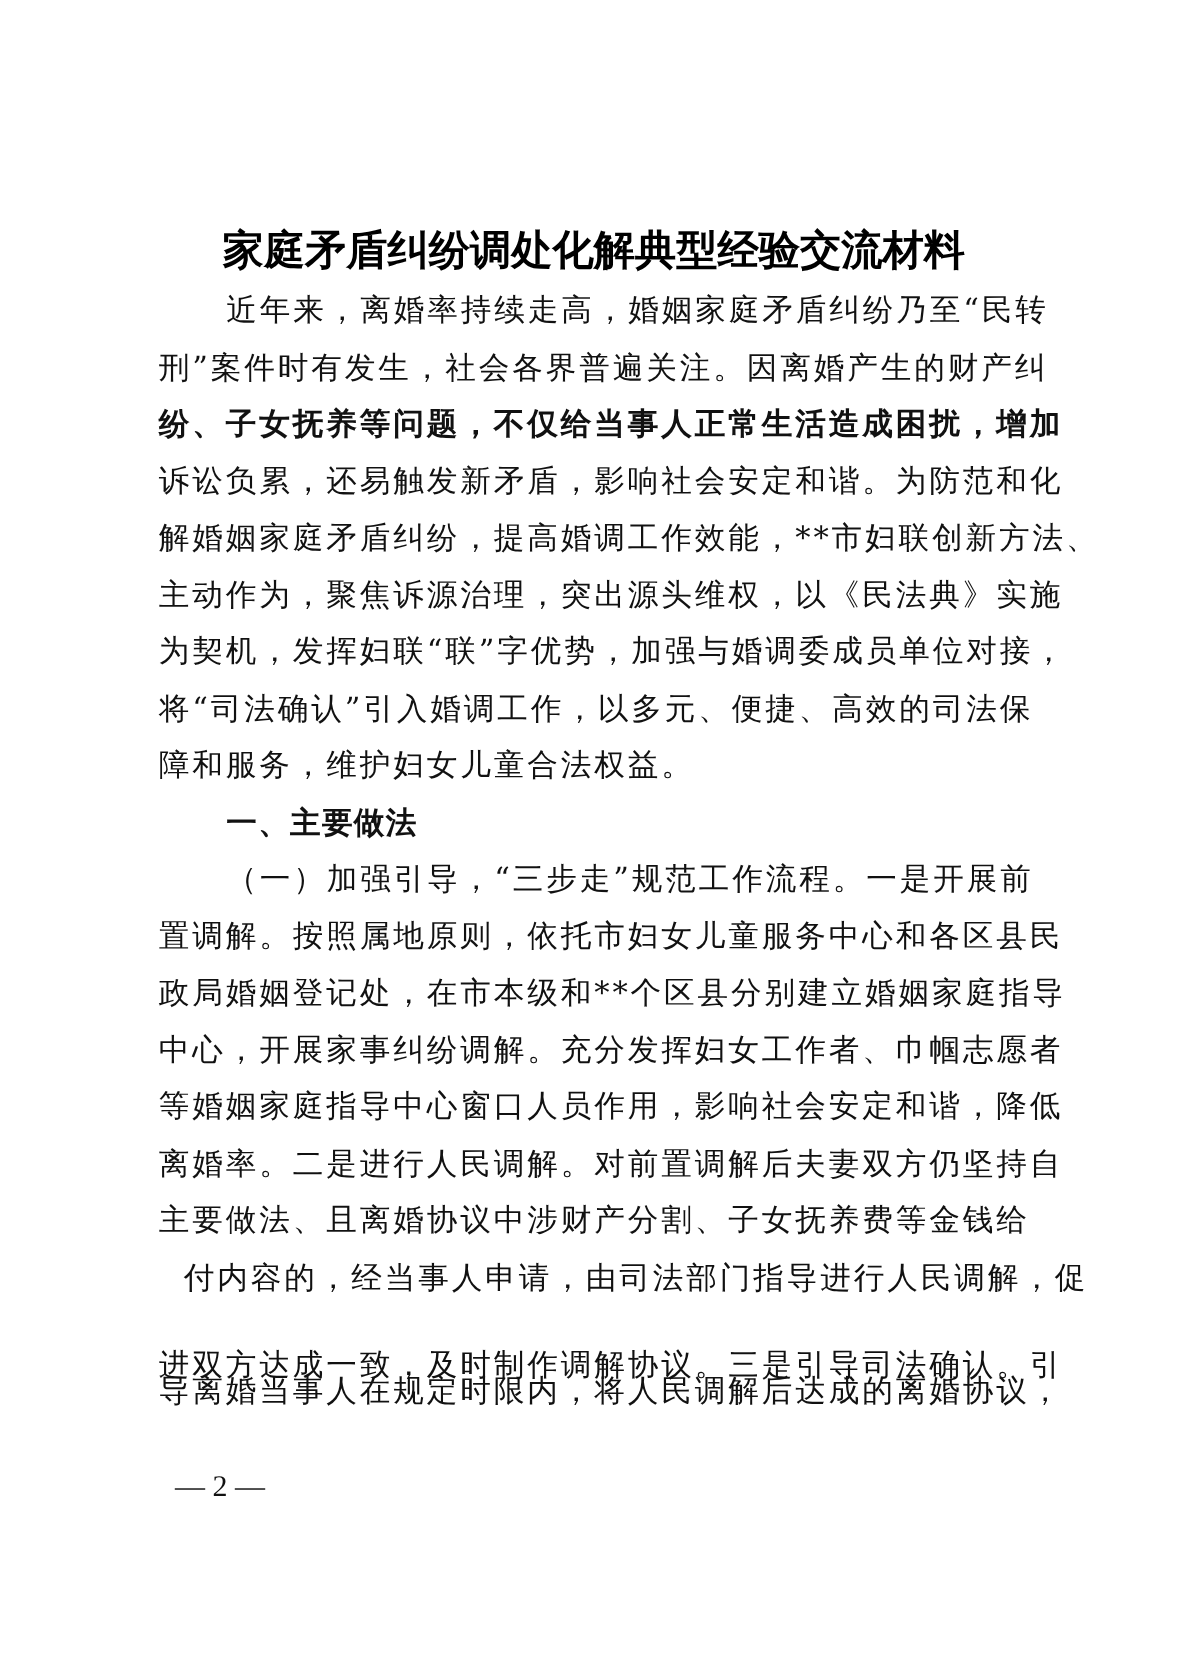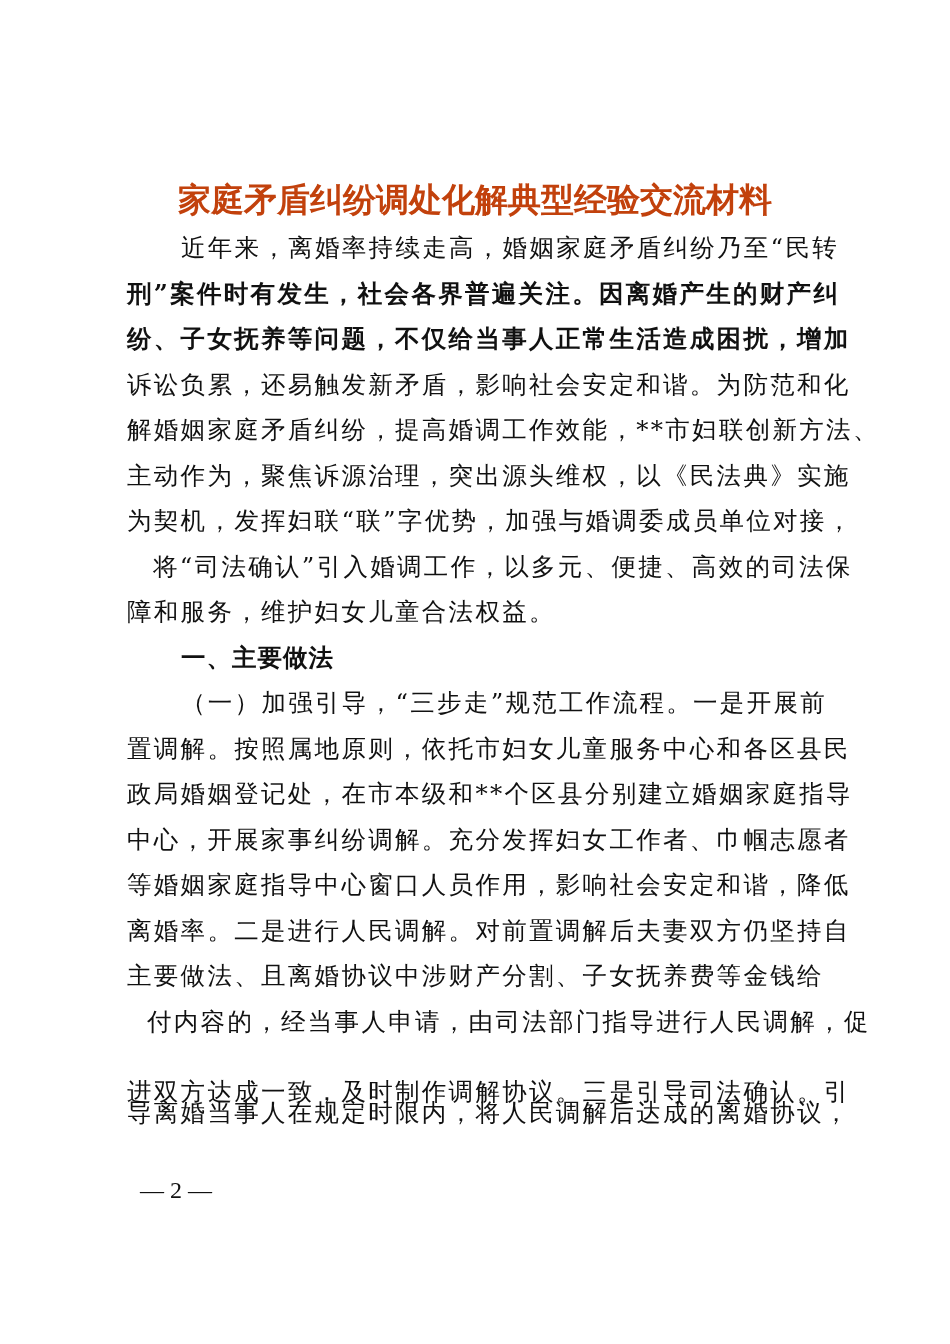--- a/index.html
+++ b/index.html
@@ -21,21 +21,21 @@
       position: absolute;
       left: 0;
       width: 950px;
       top: 176px;
       text-align: center;
       font-family: "DejaVu Serif", "Liberation Serif", serif;
       font-weight: bold;
       font-size: 33px;
       line-height: 48px;
       letter-spacing: 0px;
-      color: #c2410c;
+      color: #000000;
     }
     .body-text {
       position: absolute;
       left: 127px;
       width: 720px;
       font-size: 24.5px;
       letter-spacing: 2.3px;
       color: #111;
     }
     .line {
@@ -63,27 +63,27 @@
     }
   </style>
 </head>
 <body>
 
 <div class="page">
   <div class="title">家庭矛盾纠纷调处化解典型经验交流材料</div>
 
   <div class="body-text" id="body-text" style="top:225px;">
     <div class="line indent" style="top:0px;">近年来，离婚率持续走高，婚姻家庭矛盾纠纷乃至“民转</div>
-    <div class="line" style="top:45.5px;font-weight:bold;">刑”案件时有发生，社会各界普遍关注。因离婚产生的财产纠</div>
+    <div class="line" style="top:45.5px;">刑”案件时有发生，社会各界普遍关注。因离婚产生的财产纠</div>
     <div class="line" style="top:91px;font-weight:bold;">纷、子女抚养等问题，不仅给当事人正常生活造成困扰，增加</div>
     <div class="line" style="top:136.5px;">诉讼负累，还易触发新矛盾，影响社会安定和谐。为防范和化</div>
     <div class="line" style="top:182px;">解婚姻家庭矛盾纠纷，提高婚调工作效能，**市妇联创新方法、</div>
     <div class="line" style="top:227.5px;text-align:center;">主动作为，聚焦诉源治理，突出源头维权，以《民法典》实施</div>
     <div class="line" style="top:273px;">为契机，发挥妇联“联”字优势，加强与婚调委成员单位对接，</div>
-    <div class="line" style="top:318.5px;margin-left:26px;">将“司法确认”引入婚调工作，以多元、便捷、高效的司法保</div>
+    <div class="line" style="top:318.5px;">将“司法确认”引入婚调工作，以多元、便捷、高效的司法保</div>
     <div class="line" style="top:364px;">障和服务，维护妇女儿童合法权益。</div>
     <div class="line indent heading" style="top:409.5px;">一、主要做法</div>
     <div class="line indent" style="top:455px;">（一）加强引导，“三步走”规范工作流程。一是开展前</div>
     <div class="line" style="top:500.5px;">置调解。按照属地原则，依托市妇女儿童服务中心和各区县民</div>
     <div class="line" style="top:546px;">政局婚姻登记处，在市本级和**个区县分别建立婚姻家庭指导</div>
     <div class="line" style="top:591.5px;">中心，开展家事纠纷调解。充分发挥妇女工作者、巾帼志愿者</div>
     <div class="line" style="top:637px;">等婚姻家庭指导中心窗口人员作用，影响社会安定和谐，降低</div>
     <div class="line" style="top:682.5px;">离婚率。二是进行人民调解。对前置调解后夫妻双方仍坚持自</div>
     <div class="line" style="top:728px;">主要做法、且离婚协议中涉财产分割、子女抚养费等金钱给</div>
     <div class="line" style="top:773.5px;margin-left:20px;">付内容的，经当事人申请，由司法部门指导进行人民调解，促</div>

